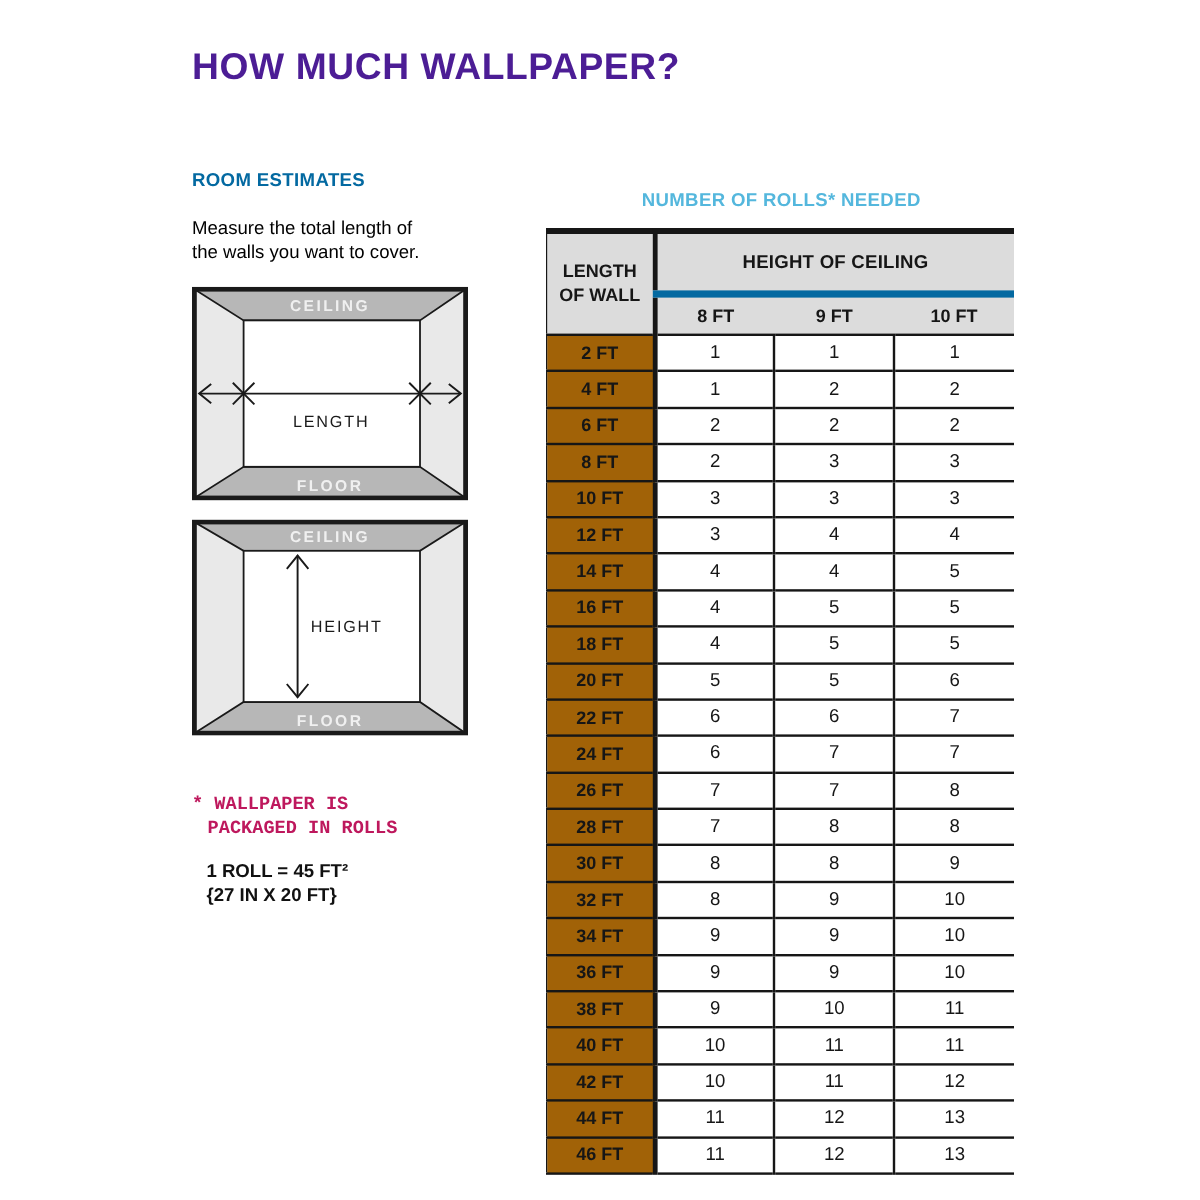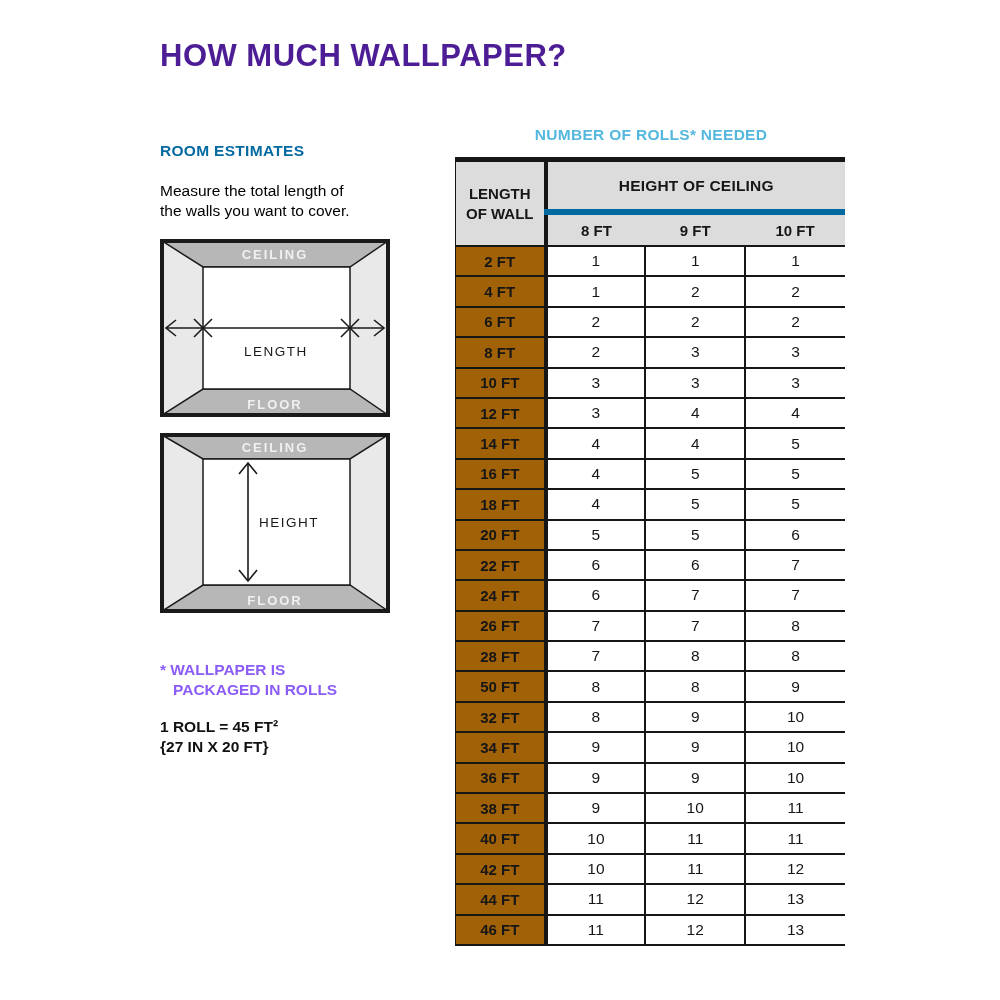--- a/index.html
+++ b/index.html
@@ -19,30 +19,30 @@
   }
   .para {
     font-size:15.5px; line-height:1.32; color:#000000;
     margin:0 0 17px 0; white-space:pre-line;
   }
   svg.room { display:block; margin:0 0 16px 0; }
   svg.room text { font-family:"Liberation Sans", sans-serif; }
   .wall-label { font-size:13px; letter-spacing:2px; fill:#f0f0f0; font-weight:bold; }
   .dim-label  { font-size:13.5px; letter-spacing:1.5px; fill:#1a1a1a; }
   .note {
-    font-weight:bold; font-size:15.5px; line-height:1.32; color:#8b5cf6;
+    font-weight:bold; font-size:15.5px; line-height:1.32; color:#be185d;
     margin:47px 0 16px 0; white-space:pre-line;
-    padding-left:13px; text-indent:-13px;
+    padding-left:13px; text-indent:-13px;font-family:Liberation Mono, monospace;
   }
   .roll-info {
     font-weight:bold; font-size:15.5px; line-height:1.32; color:#111;
-    margin:0; white-space:pre-line;
+    margin:12px; white-space:pre-line;
   }
   
-  #right-col { position:absolute; left:455px; top:126px; width:392px; }
+  #right-col { position:absolute; left:455px; top:159px; width:392px; }
   .table-heading {
     text-align:center; color:#54b7dd; font-weight:bold; font-size:15.5px;
     letter-spacing:0.3px; margin:0 0 13px 0;
   }
   table.rolls {
     border-collapse:collapse; table-layout:fixed; width:390px;
     border-top:5px solid #161616;
     border-bottom:2px solid #161616;
     border-left:1px solid #161616;
   }
@@ -224,21 +224,21 @@
           <td class="val">7</td>
           <td class="val">8</td>
         </tr>
         <tr>
           <td class="label">28 FT</td>
           <td class="val">7</td>
           <td class="val">8</td>
           <td class="val">8</td>
         </tr>
         <tr>
-          <td class="label">50 FT</td>
+          <td class="label">30 FT</td>
           <td class="val">8</td>
           <td class="val">8</td>
           <td class="val">9</td>
         </tr>
         <tr>
           <td class="label">32 FT</td>
           <td class="val">8</td>
           <td class="val">9</td>
           <td class="val">10</td>
         </tr>

